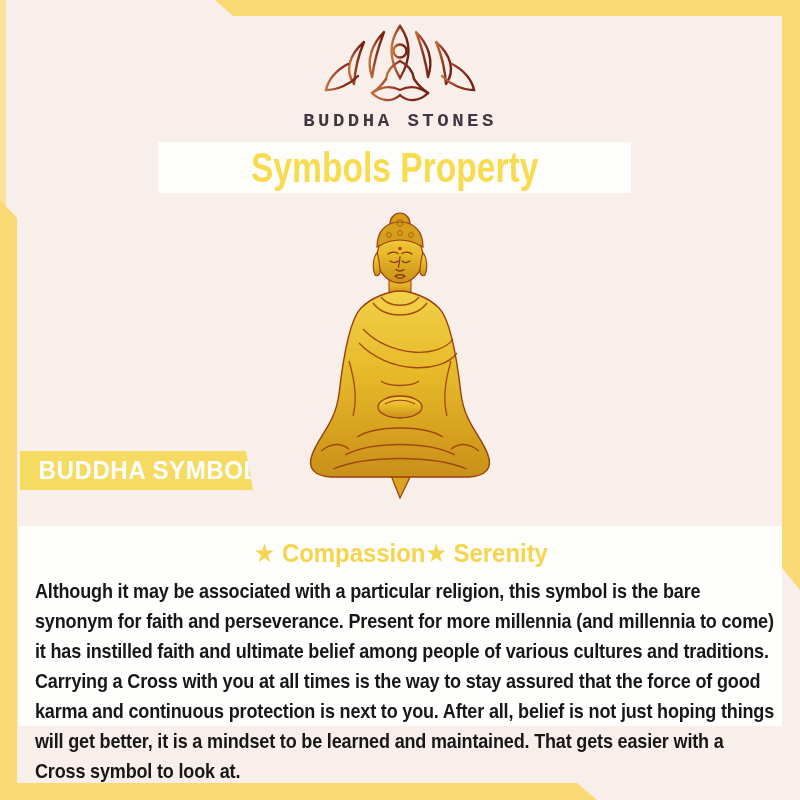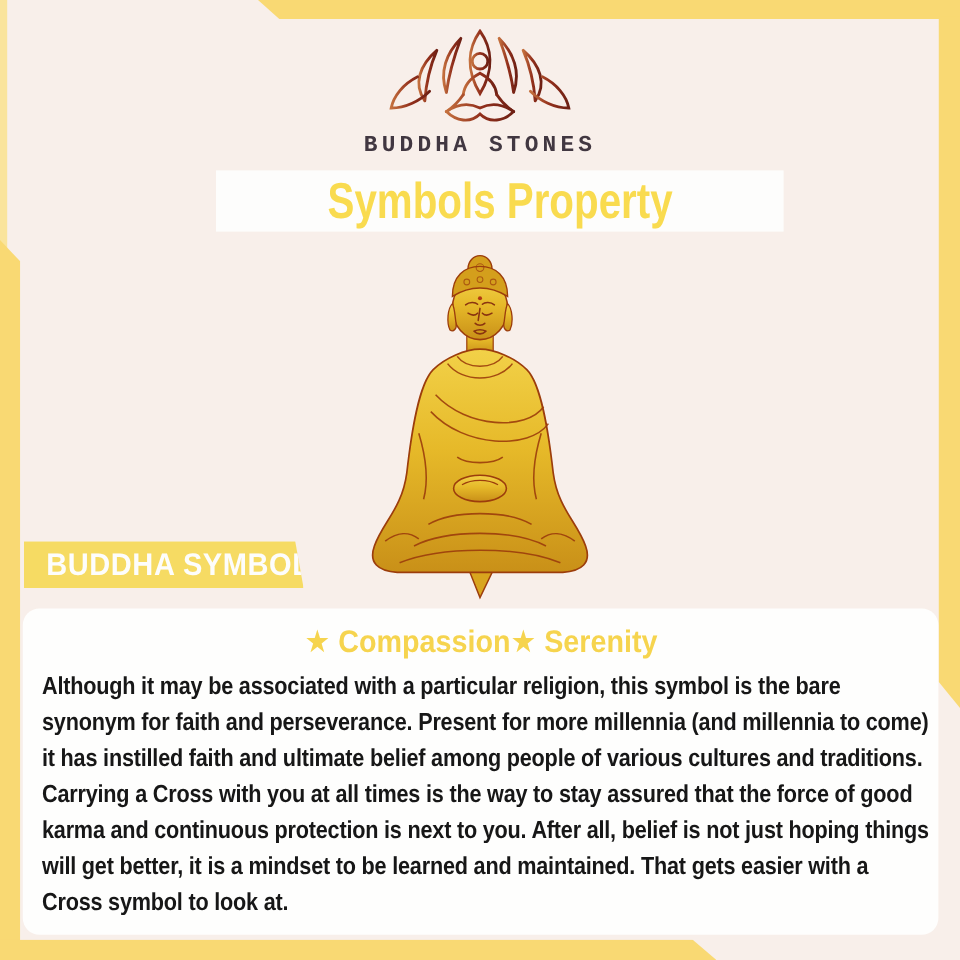--- a/index.html
+++ b/index.html
@@ -18,36 +18,36 @@
                 clip-path:polygon(0 0, 17px 18px, 17px 600px, 0 600px); }
   .bottom-band { left:0; top:783px; width:597px; height:17px;
                 clip-path:polygon(0 0, 577px 0, 597px 17px, 0 17px); }
 
   .logo-wrap { position:absolute; left:0; top:24px; width:800px;
                display:flex; justify-content:center; }
   .brand-name { position:absolute; left:0; top:110px; width:800px;
                 text-align:center; font-family:Liberation Mono, monospace;
                 font-size:19px; font-weight:600; letter-spacing:3.5px; color:#413741; }
 
-  .title-banner { position:absolute; left:180px; top:142px; width:473px; height:51px;
+  .title-banner { position:absolute; left:158px; top:142px; width:473px; height:51px;
                   background:#FDFDFC; display:flex; align-items:center; justify-content:center; }
   .title-text { font-size:42px; font-weight:bold; color:#F9DB4F;
                 transform:scaleX(0.8); white-space:nowrap; }
 
   .buddha-wrap { position:absolute; left:297px; top:211px; width:206px; height:290px; }
 
   .symbol-banner { position:absolute; left:20px; top:451px; width:233px; height:39px;
                    background:#F6DB63; clip-path:polygon(0 0, 226px 0, 233px 39px, 0 39px);
                    display:flex; align-items:center; }
   .symbol-text { color:#FDFDFC; font-size:26px; font-weight:bold; padding-left:20px;
                  letter-spacing:0.5px; transform:scaleX(0.93); transform-origin:left center;
                  white-space:nowrap; }
 
-  .content-panel { position:absolute; left:19px; top:507px; width:763px; height:272px;
-                   background:#FEFEFD;border-radius:14px; }
+  .content-panel { position:absolute; left:19px; top:526px; width:763px; height:200px;
+                   background:#FEFEFD; }
   .subtitle { margin-top:12px; text-align:center; }
   .subtitle-inner { display:inline-block; font-size:26px; font-weight:bold; color:#F6D44E;
                     font-family:"Liberation Sans","DejaVu Sans",sans-serif;
                     transform:scaleX(0.92); white-space:nowrap; }
   .paragraph { margin:7px 0 0 16px; width:845px;
                transform:scaleX(0.88); transform-origin:left top;
                font-size:20.5px; font-weight:bold; line-height:30px;
                letter-spacing:-0.2px; color:#171717; }
 </style>
 </head>

